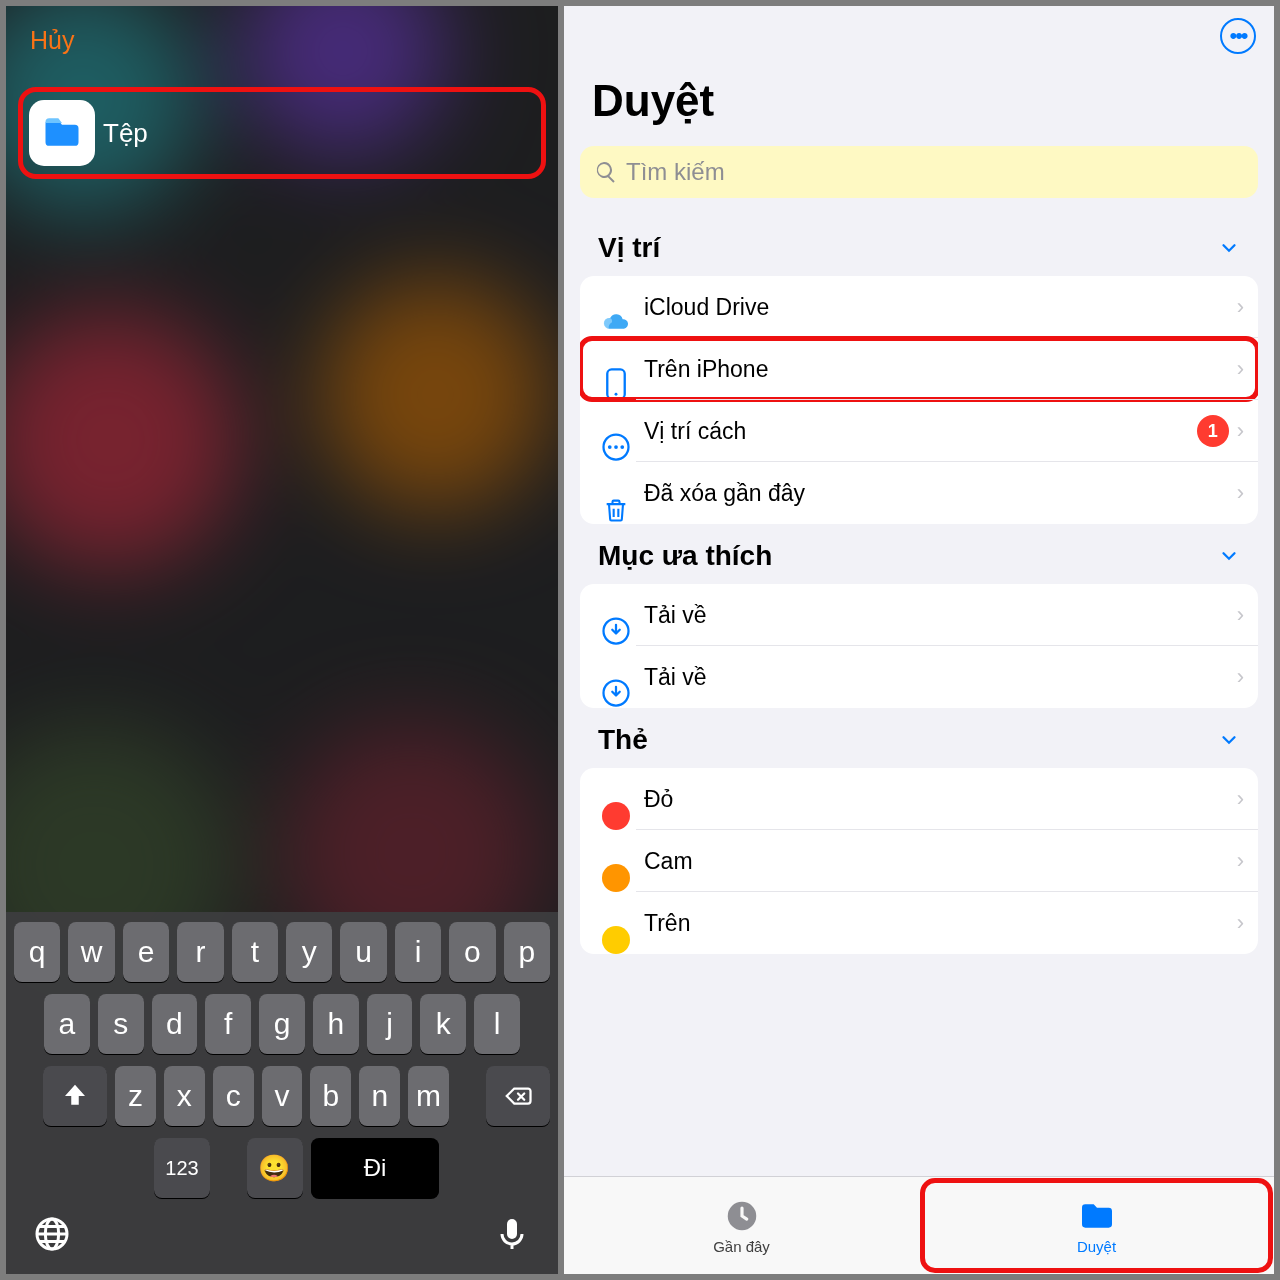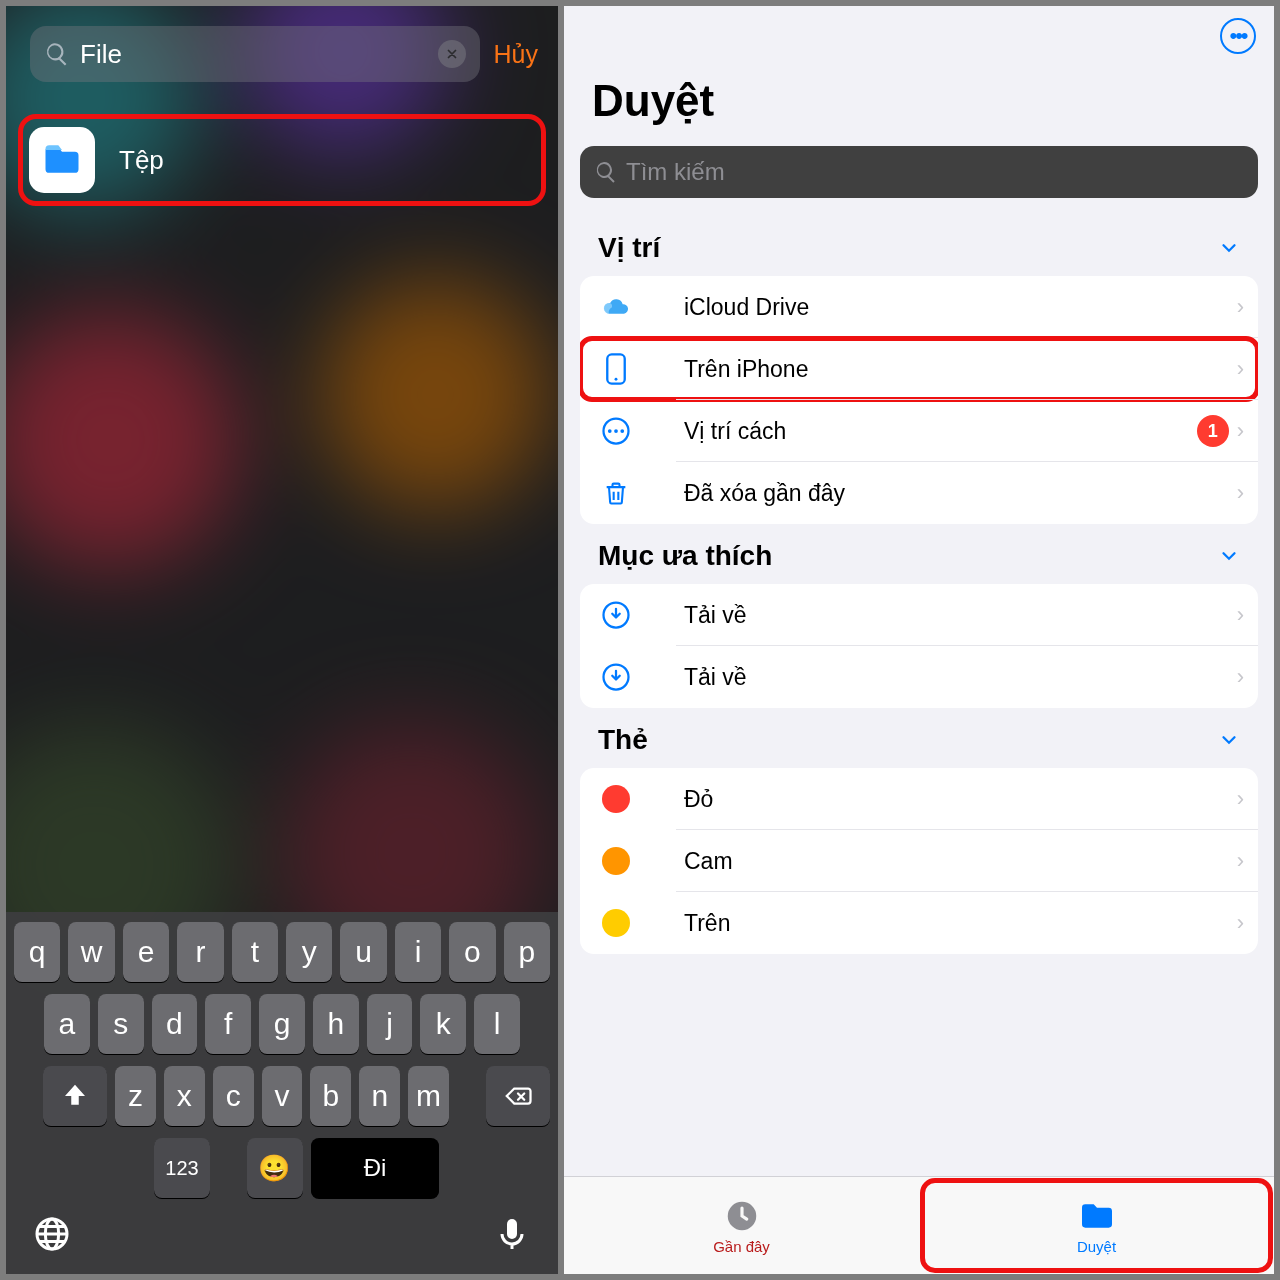--- a/index.html
+++ b/index.html
@@ -14,21 +14,21 @@
   .left-content { position: absolute; inset: 0; display: flex; flex-direction: column; }
 
   .search-header { display: flex; align-items: center; gap: 14px; padding: 20px 16px 14px 24px; }
   .search-field { flex: 1; height: 56px; background: rgba(120,120,128,.4); border-radius: 16px; display: flex; align-items: center; padding: 0 14px; gap: 10px; }
   .search-field svg.mag { width: 26px; height: 26px; fill: rgba(235,235,245,.6); }
   .search-field input { flex: 1; border: none; background: transparent; font-size: 26px; font-weight: 400; color: #fff; outline: none; }
   .search-field .clear { width: 28px; height: 28px; border-radius: 50%; background: rgba(120,120,128,.55); display:flex; align-items:center; justify-content:center; }
   .search-field .clear svg { width: 14px; height: 14px; fill: #c5c5ca; }
   .cancel-btn { color: #f97316; font-size: 25px; font-weight: 400; padding-right: 4px; }
 
-  .result-card { margin: 18px 12px 0 12px; padding: 6px; display: flex; align-items: center; gap: 24px; border: 5px solid #e11; border-radius: 18px; height: 92px; }
+  .result-card { margin: 18px 12px 0 12px; padding: 6px; display: flex; align-items: center; gap: 8px; border: 5px solid #e11; border-radius: 18px; height: 92px; }
   .result-card .app-icon { width: 66px; height: 66px; background: #fff; border-radius: 15px; display:flex; align-items:center; justify-content:center; }
   .result-card .app-icon svg { width: 44px; height: 44px; }
   .result-card .label { color: #fff; font-size: 26px; }
 
   
   .kbd { position: absolute; left: 0; right: 0; bottom: 0; background: rgba(60,60,62,.98); padding-top: 10px; }
   .krow { display: flex; gap: 8px; padding: 0 8px 12px 8px; justify-content: center; }
   .key { flex: 1; height: 60px; background: #6c6c70; border-radius: 8px; color: #fff; font-size: 30px; display:flex; align-items:center; justify-content:center; box-shadow: 0 1px 0 #000; }
   .row2-pad { width: 22px; flex: none; }
   .key-dark { background: #4a4a4e; margin-left: 29px; }
@@ -41,48 +41,48 @@
   .key-go { width: 128px; flex:none; background: #000000; font-size: 24px; }
   .kbd-footer { display:flex; justify-content:space-between; padding: 6px 26px 20px 26px; }
   .kbd-footer svg { width: 40px; height: 40px; fill: #fff; }
 
   
   .right-content { position: absolute; inset: 0; display: flex; flex-direction: column; }
   .nav-bar { height: 60px; display: flex; align-items: center; justify-content: flex-end; padding: 0 18px; }
   .nav-bar .more-btn { width: 36px; height: 36px; border: 2.5px solid #007aff; border-radius: 50%; display:flex; align-items:center; justify-content:center; color:#007aff; font-size: 22px; letter-spacing: -2px; line-height:0; }
 
   .big-title { font-size: 44px; font-weight: 700; padding: 10px 28px 10px; color: #000; }
-  .search-bar2 { margin: 10px 16px 18px; height: 52px; background: #404040; border-radius: 14px; display:flex; align-items:center; padding: 0 14px; gap: 8px; }
+  .search-bar2 { margin: 10px 16px 18px; height: 52px; background: #fef9c3; border-radius: 14px; display:flex; align-items:center; padding: 0 14px; gap: 8px; }
   .search-bar2 svg { width: 24px; height: 24px; fill: #8e8e93; }
   .search-bar2 .ph { color: #8e8e93; font-size: 24px; }
 
   .scroll { flex: 1; overflow: hidden; padding: 0 16px 28px; }
 
   .section-head { display:flex; align-items:center; justify-content:space-between; padding: 16px 18px 12px 18px; }
   .section-head .title { font-size: 28px; font-weight: 700; }
   .section-head .chev { color:#007aff; }
 
   .list { background: #fff; border-radius: 14px; overflow: hidden; }
-  .list .row { display: flex; align-items: center; height: 62px; padding-left: 16px; position: relative; gap: 40px; }
+  .list .row { display: flex; align-items: flex-end; height: 62px; padding-left: 16px; position: relative; }
   .list .row:not(:last-child) .cell::after { content:""; position:absolute; left:0; right:0; bottom:0; height:1px; background:#e5e5ea; }
   .row .icon-slot { width: 40px; display:flex; justify-content:center; }
   .row .cell { flex:1; display:flex; align-items:center; height:100%; padding-right: 14px; position:relative; }
   .row .label { flex:1; font-size: 23px; margin-left: 8px; color:#000; }
   .row .badge { background: #ff3b30; color:#fff; width: 32px; height:32px; border-radius:50%; display:flex; align-items:center; justify-content:center; font-size:18px; font-weight:600; margin-right:8px; }
   .row .chev-r { color:#c7c7cc; font-size: 22px; }
 
   .row.highlight { outline: 5px solid #e11; outline-offset: -3px; border-radius: 12px; z-index: 2; }
 
   .tag-dot { width: 28px; height: 28px; border-radius: 50%; }
 
   .tabbar { position:absolute; left:0; right:0; bottom:0; height: 98px; background: #f8f8f8; border-top: 1px solid #d1d1d6; display:flex; }
   .tab { flex:1; display:flex; flex-direction:column; align-items:center; justify-content:center; gap:2px; }
   .tab .ic { width: 40px; height: 40px; display:flex; align-items:center; justify-content:center; }
   .tab .lbl { font-size: 15px; }
-  .tab.inactive { color: #b91c1c; }
+  .tab.inactive { color: #404040; }
   .tab.inactive svg { fill: #8e8e93; }
   .tab.active { color: #007aff; }
   .tab.active svg { fill: #007aff; }
   .tab.highlight { outline: 5px solid #e11; outline-offset: -6px; border-radius: 16px; }
 
   
   svg { display:block; }
 </style>
 </head>
 <body>
@@ -93,31 +93,20 @@
     <div class="blob" style="left:44%;top:8%;width:160px;height:160px;background:#8b4aff"></div>
     <div class="blob" style="left:8%;top:30%;width:200px;height:200px;background:#ff3752"></div>
     <div class="blob" style="left:55%;top:28%;width:180px;height:180px;background:#ff8a00"></div>
     <div class="blob" style="left:4%;top:55%;width:220px;height:220px;background:#4d6b3d"></div>
     <div class="blob" style="left:50%;top:55%;width:200px;height:200px;background:#9a2f40"></div>
   </div>
   <div class="overlay-dim"></div>
 
   <div class="left-content">
     <div class="search-header">
-      <div class="search-field">
-        <svg class="mag" viewBox="0 0 24 24">
-            <path d="M10 2a8 8 0 015.3 13.9l5.4 5.4-1.4 1.4-5.4-5.4A8 8 0 1110 2zm0 2a6 6 0 100 12 6 6 0 000-12z"></path>
-          </svg>
-        <input value="File" style="">
-        <span class="clear">
-          <svg viewBox="0 0 24 24">
-              <path d="M18 6L6 18M6 6l12 12" stroke="#2b2b2e" stroke-width="3" stroke-linecap="round"></path>
-            </svg>
-        </span>
-      </div>
       <span class="cancel-btn">Hủy</span>
     </div>
 
     <div class="result-card">
       <span class="app-icon">
         <svg viewBox="0 0 48 48">
             <path fill="#1e90ff" d="M6 14a4 4 0 014-4h10l4 5h14a4 4 0 014 4v15a4 4 0 01-4 4H10a4 4 0 01-4-4V14z"></path>
             <path fill="#6ec4ff" d="M6 12a4 4 0 014-4h10l4 5H6v-1z"></path>
           </svg>
       </span>

